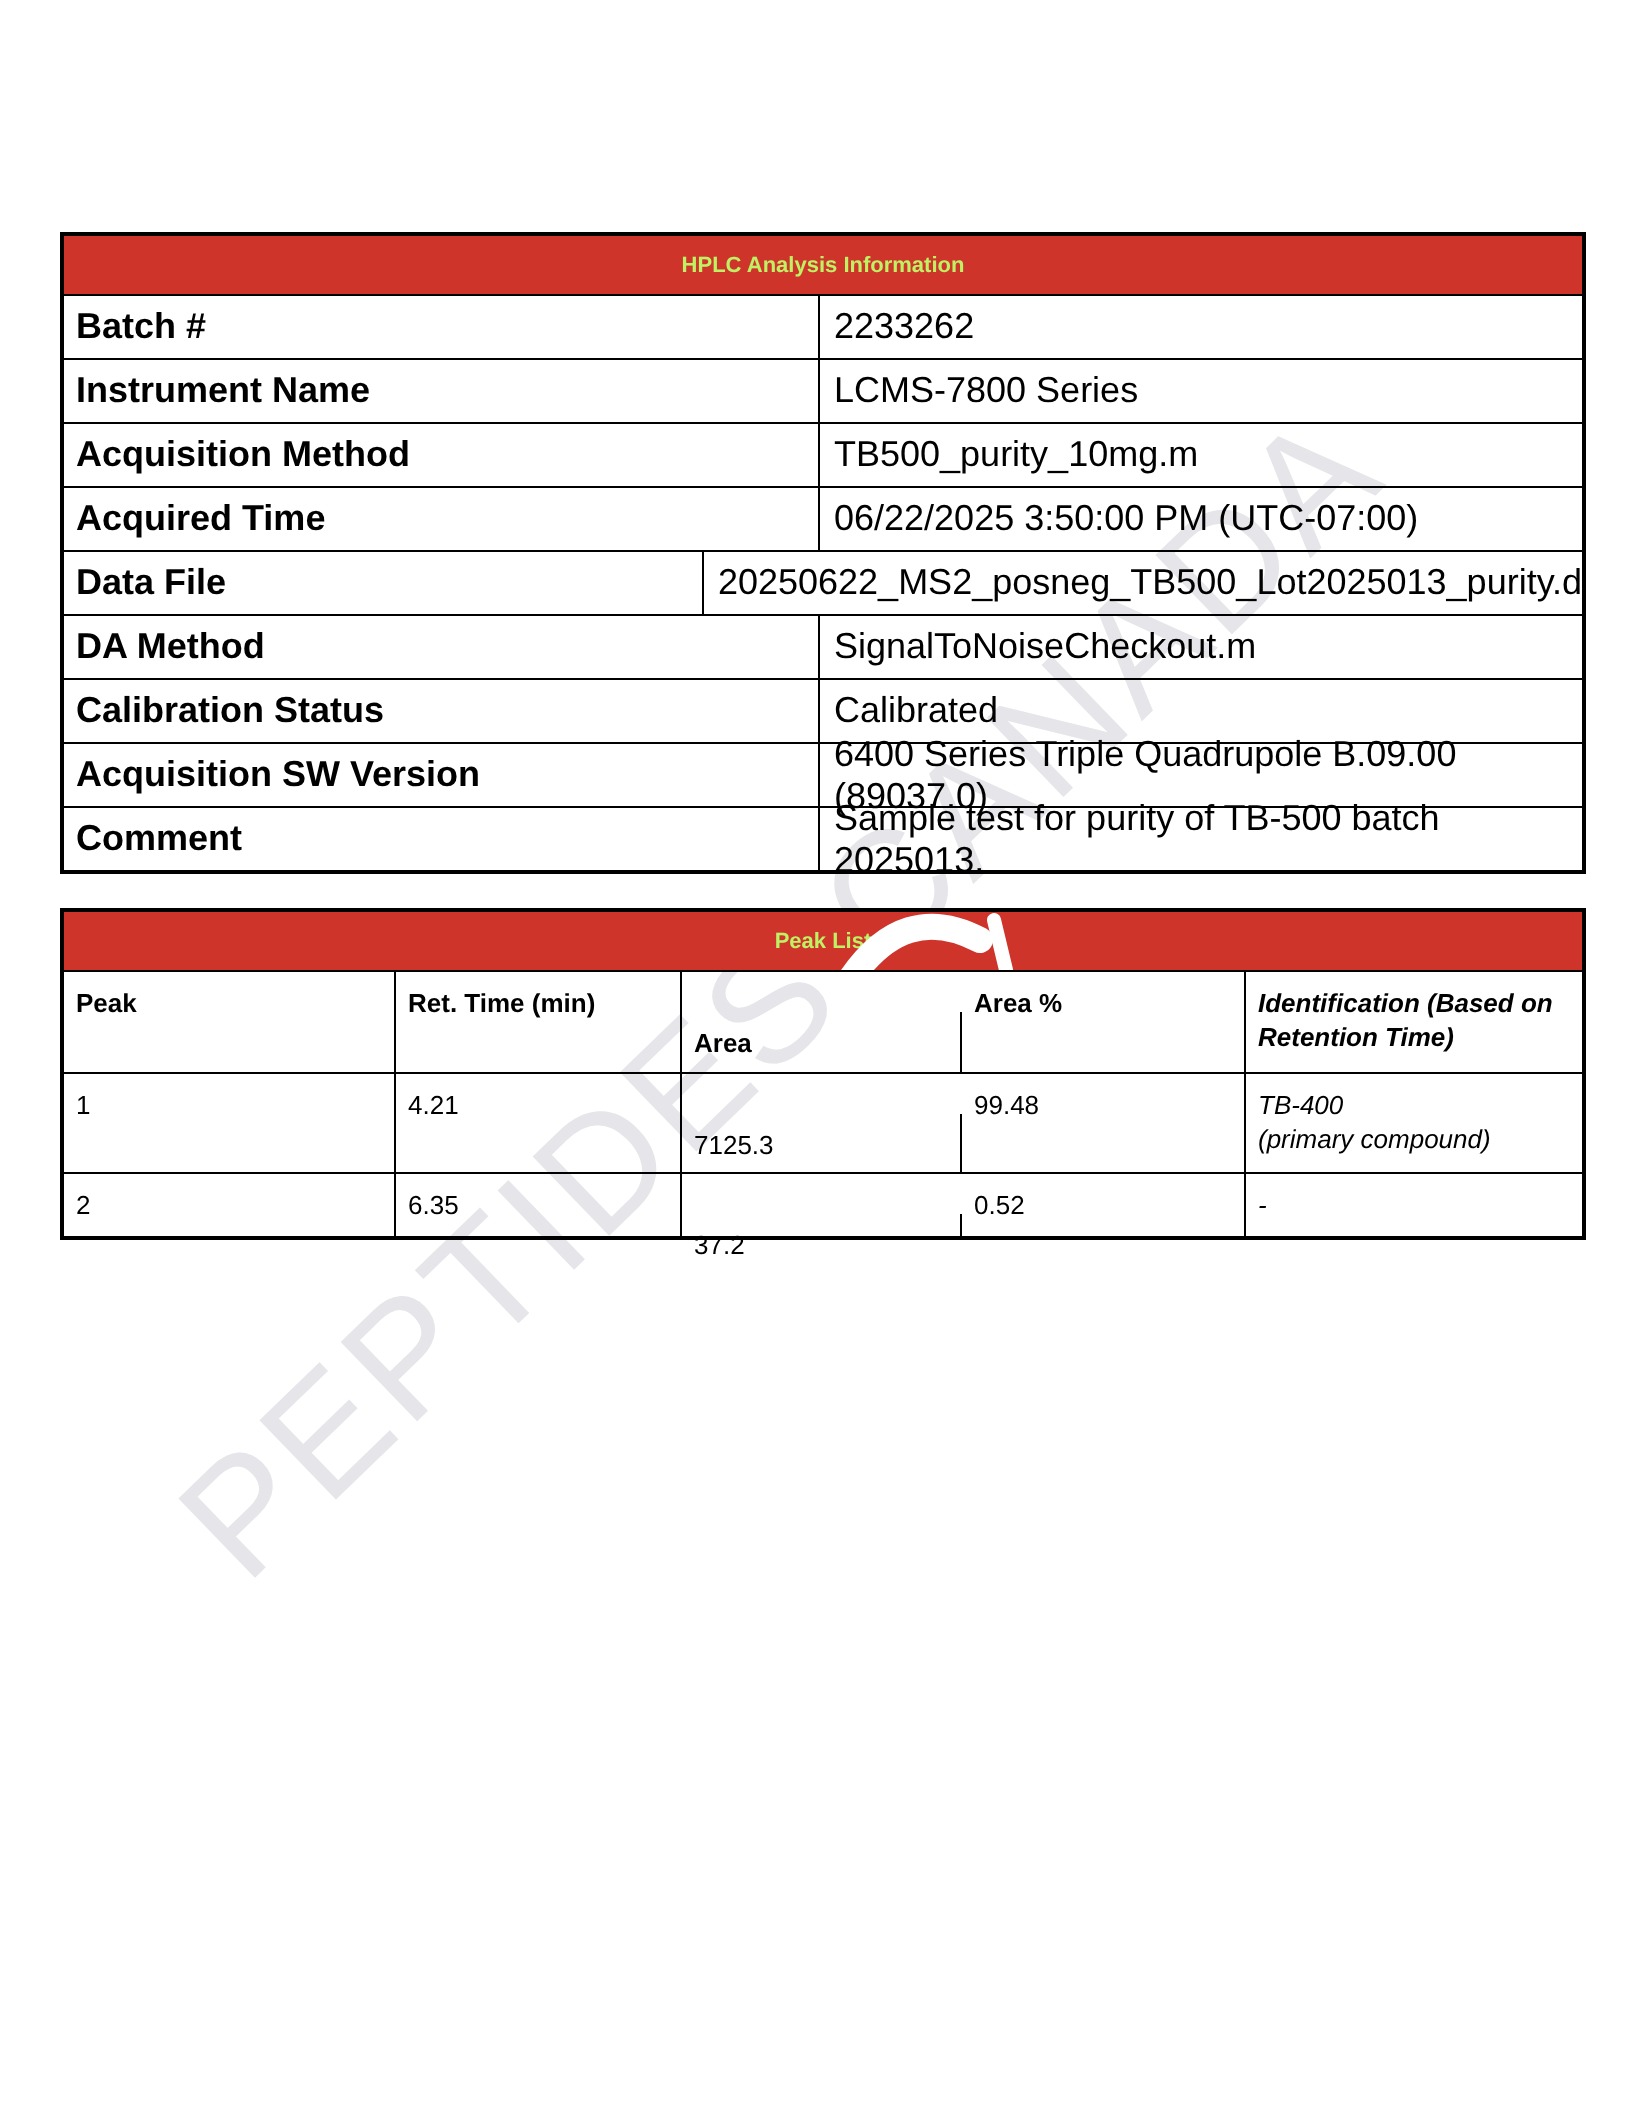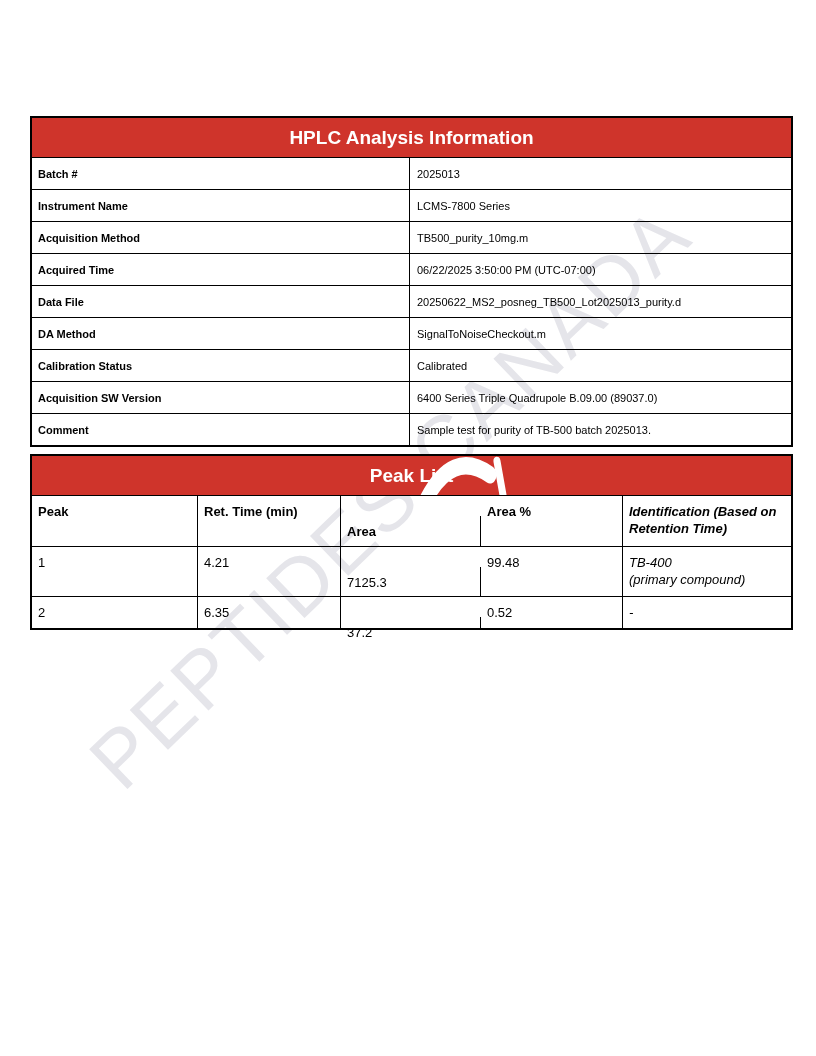--- a/index.html
+++ b/index.html
@@ -28,31 +28,31 @@
   
   .tbl{
     position:absolute;left:30px;width:763px;z-index:2;
     border:2px solid var(--border);box-sizing:border-box;
     background:transparent;
   }
   .tbl1{top:116px;}
   .tbl2{top:454px;}
 
   .band{
-    height:39px;background:var(--red);color:#ffffff;
-    font-weight:bold;font-size:19px;
+    height:29px;background:var(--red);color:#bef264;
+    font-weight:bold;font-size:11px;
     display:flex;align-items:center;justify-content:center;
     position:relative;overflow:hidden;
   }
   .band-title{position:relative;z-index:1;}
   .band svg{position:absolute;inset:0;width:100%;height:100%;z-index:2;}
 
   .info-row{
     display:flex;height:32px;border-top:1px solid var(--border);
-    font-size:11px;align-items:stretch;box-sizing:border-box;
+    font-size:18px;align-items:stretch;box-sizing:border-box;
   }
   .info-label{
     width:378px;border-right:1px solid var(--border);
     display:flex;align-items:center;padding-left:6px;
     font-weight:bold;box-sizing:border-box;
   }
   .info-value{flex:1;display:flex;align-items:center;padding-left:7px;box-sizing:border-box;}
 
   .pk-row{display:flex;border-top:1px solid var(--border);font-size:13px;align-items:stretch;}
   .pk-head{height:50px;}
@@ -76,21 +76,21 @@
 
   <div class="watermark">PEPTIDES CANADA</div>
 
   <div class="tbl tbl1">
     <div class="band">
       <span class="band-title">HPLC Analysis Information</span>
     </div>
 
     <div class="info-row">
       <div class="info-label">Batch #</div>
-      <div class="info-value">2025013</div>
+      <div class="info-value">2233262</div>
     </div>
     <div class="info-row">
       <div class="info-label">Instrument Name</div>
       <div class="info-value">LCMS-7800 Series</div>
     </div>
     <div class="info-row">
       <div class="info-label">Acquisition Method</div>
       <div class="info-value">TB500_purity_10mg.m</div>
     </div>
     <div class="info-row">

